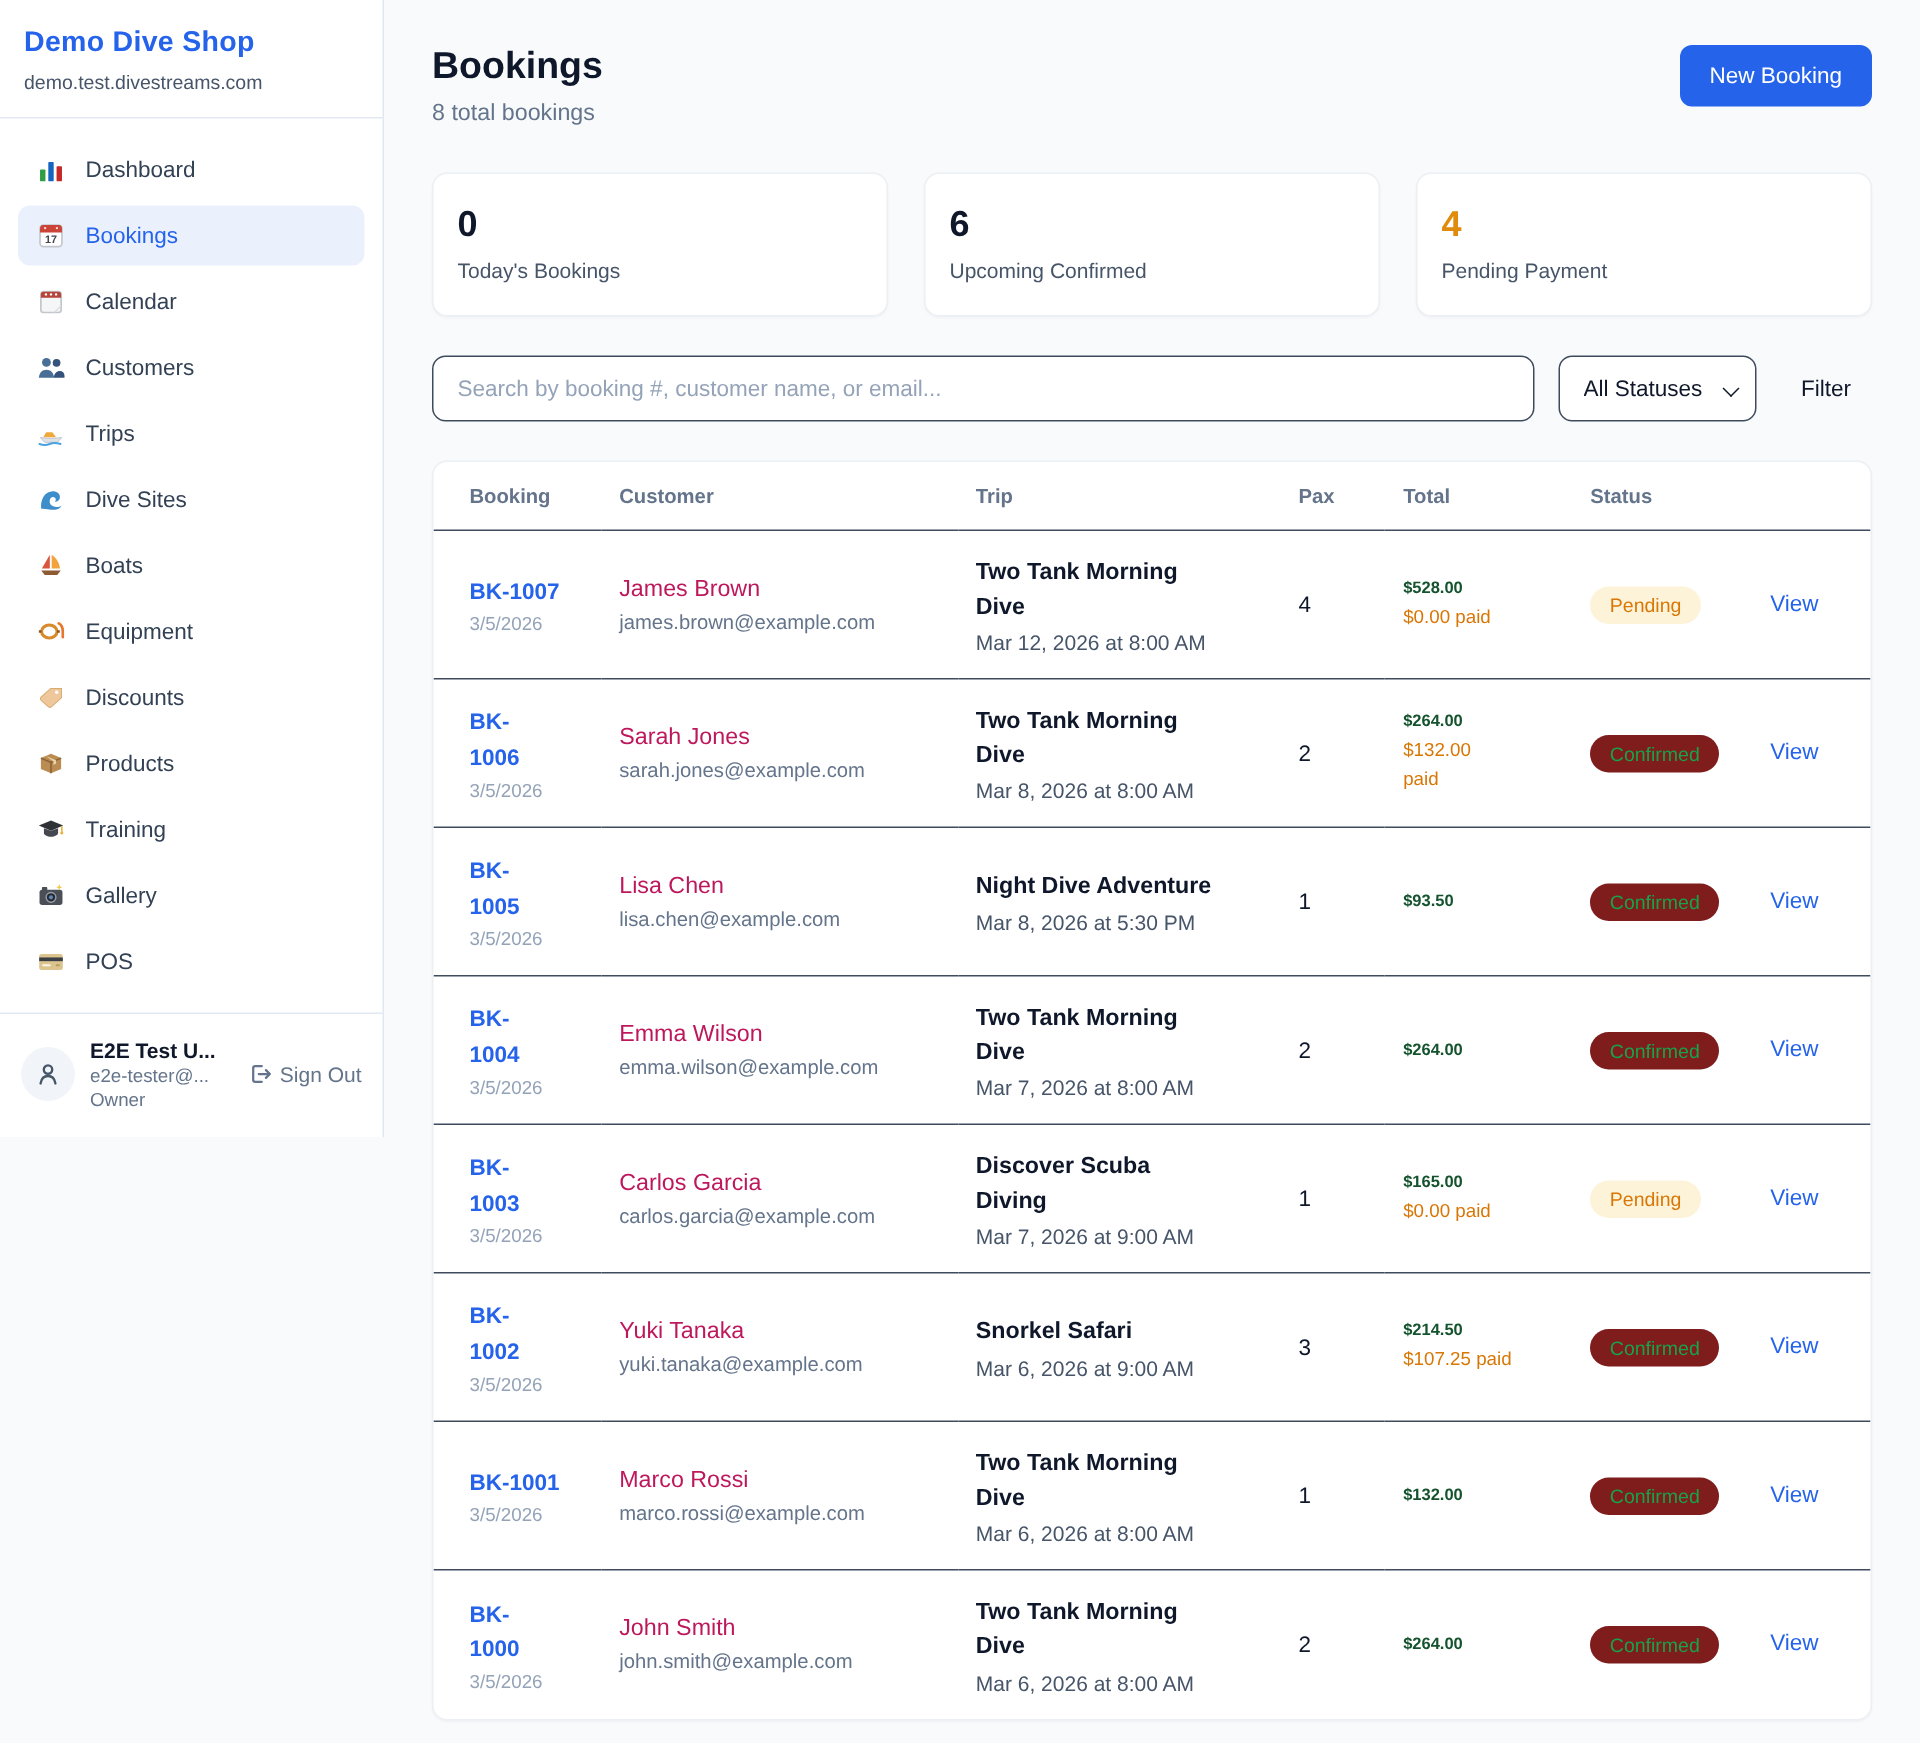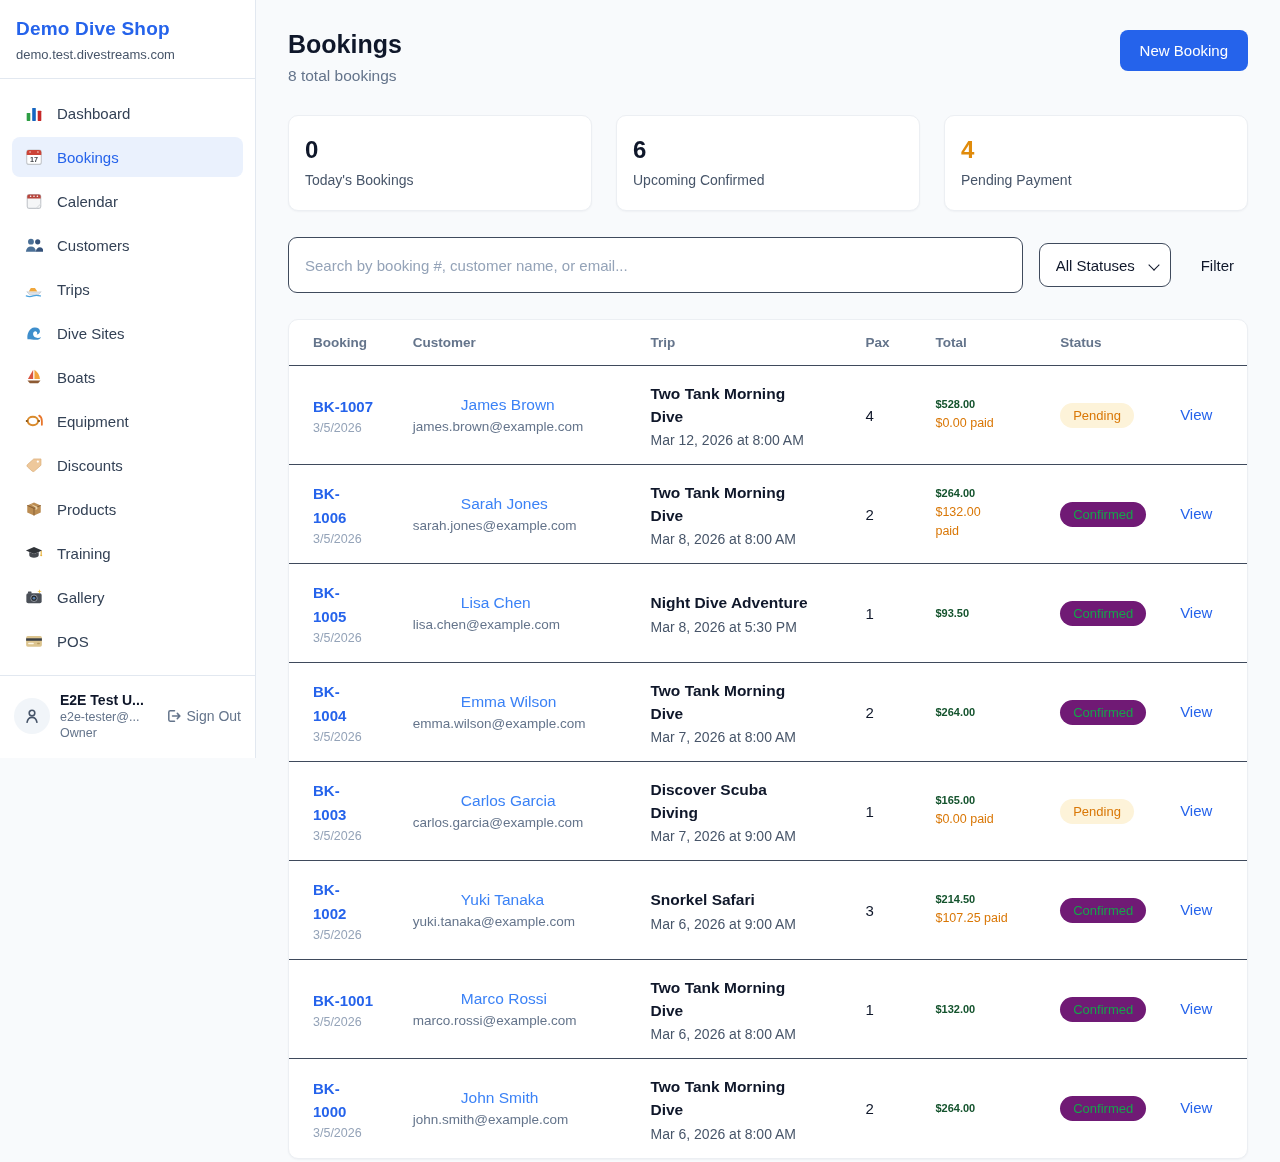--- a/index.html
+++ b/index.html
@@ -62,21 +62,21 @@
   .stats { display:flex; gap:24px; margin-top:30px; }
   .stat-card {
     flex:1; background:#fff; border:1px solid #eceff3; border-radius:10px;
     padding:20px 16px 22px; box-shadow:0 1px 2px rgba(15,23,42,.04);
   }
   .stat-value { font-size:24px; font-weight:bold; color:#0f172a; }
   .stat-value.accent { color:#e08b0b; }
   .stat-label { font-size:14px; color:#475569; margin-top:8px; }
   .toolbar { display:flex; align-items:center; gap:16px; margin-top:26px; }
   .search-input {
-    flex:1; height:56px; border:1px solid #3f4a5c; border-radius:9px;
+    flex:1; height:44px; border:1px solid #3f4a5c; border-radius:9px;
     padding:0 16px; font-size:15px; font-family:inherit; color:#737373; background:#fff;
   }
   .search-input::placeholder { color:#94a3b8; }
   .select-wrap { position:relative; }
   .status-select {
     height:44px; border:1px solid #3f4a5c; border-radius:9px; background:#fff;
     font-size:15px; font-family:inherit; color:#0f172a;
     padding:0 34px 0 16px; appearance:none; -webkit-appearance:none; cursor:pointer;
   }
   .select-chevron {
@@ -98,33 +98,33 @@
     text-align:left; font-size:13.5px; font-weight:700; color:#64748b;
     padding:15px 12px; border-bottom:1px solid #3f4a5c; white-space:nowrap;
   }
   thead th:first-child { padding-left:24px; }
   tbody tr + tr td { border-top:1px solid #3f4a5c; }
   tbody td { padding:14px 12px; height:99px; vertical-align:middle; }
   tbody td:first-child { padding-left:24px; }
   .bid { color:#2563eb; font-size:15px; font-weight:bold; text-decoration:none; cursor:pointer; display:inline-block; line-height:1.55; }
   .bid.wrapped { width:40px; }
   .bdate { color:#94a3b8; font-size:12.5px; margin-top:3px; }
-  .cname { font-size:15.5px; color:#3b82f6;margin-left:48px; }
+  .cname { font-size:15.5px; color:#be185d; }
   .cemail { font-size:13.5px; color:#64748b; margin-top:5px; }
   .tname { font-size:15.5px; font-weight:bold; color:#0f172a; max-width:162px; line-height:1.5; }
   .tdate { font-size:14px; color:#475569; margin-top:4px; }
   .c-pax { font-size:15px; color:#0f172a; }
   .amt { font-size:11px; font-weight:bold; color:#14532d; }
   .paid { font-size:12.5px; color:#d97706; margin-top:4px; white-space:nowrap; line-height:1.5; }
   .paid.wrapped { white-space:normal; width:62px; }
   .badge {
     display:inline-block; font-size:13px; padding:5px 13px; border-radius:999px;
   }
   .badge.pending { background:#fdf3d9; color:#d97706; }
-  .badge.confirmed { background:#701a75; color:#16a34a; }
+  .badge.confirmed { background:#7f1d1d; color:#16a34a; }
   .view { color:#2563eb; font-size:15px; text-decoration:none; cursor:pointer; }
 </style>
 </head>
 <body>
 
 <aside class="sidebar">
   <div class="brand">
     <div class="brand-name">Demo Dive Shop</div>
     <div class="brand-domain">demo.test.divestreams.com</div>
   </div>

